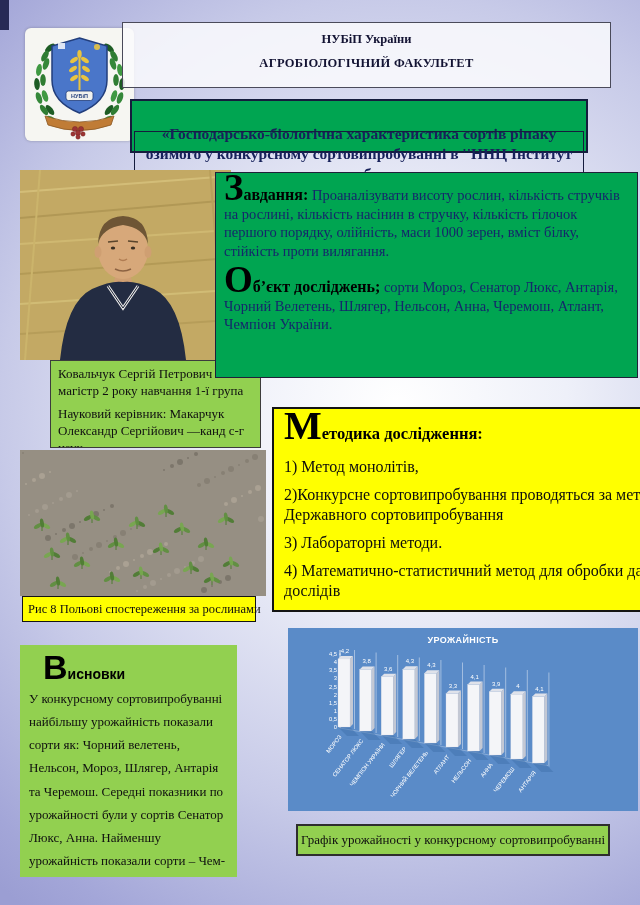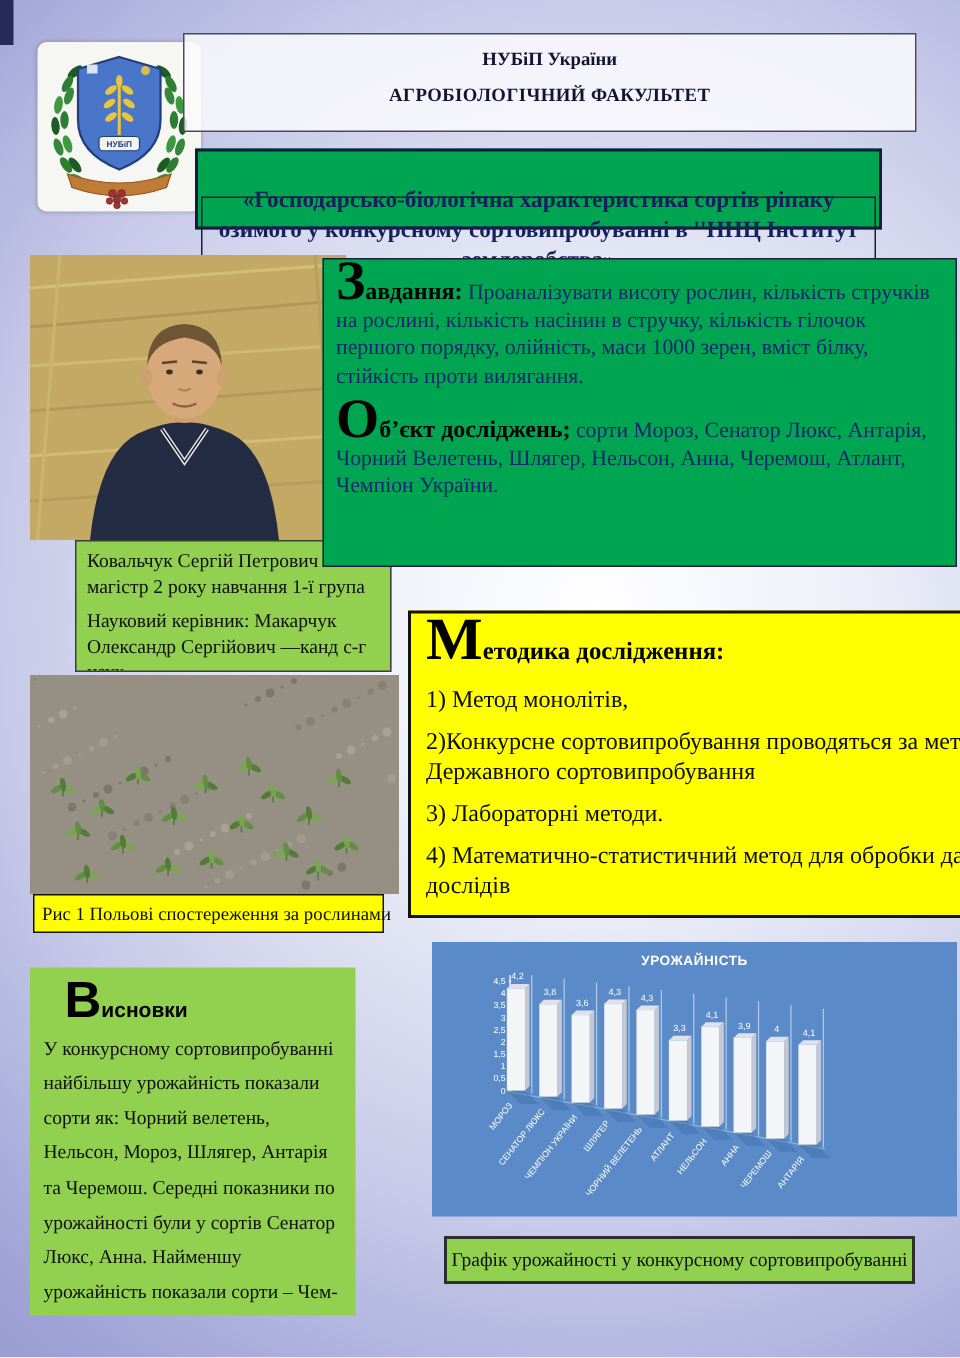--- a/index.html
+++ b/index.html
@@ -321,21 +321,21 @@
         <line x1="146" y1="67" x2="146" y2="62" stroke="#4e7c33" stroke-width="1"></line>
         <ellipse cx="142" cy="62" rx="4.6" ry="1.9" fill="#76a84e" transform="rotate(-30 142 62)" opacity="0.95"></ellipse>
         <ellipse cx="150" cy="62" rx="4.6" ry="1.9" fill="#4e7c33" transform="rotate(30 150 62)" opacity="0.95"></ellipse>
         <ellipse cx="146" cy="59" rx="4.6" ry="1.9" fill="#5f8f3f" transform="rotate(80 146 59)" opacity="0.95"></ellipse>
         <line x1="192" y1="135" x2="192" y2="130" stroke="#4e7c33" stroke-width="1"></line>
         <ellipse cx="188" cy="130" rx="4.6" ry="1.9" fill="#4e7c33" transform="rotate(-30 188 130)" opacity="0.95"></ellipse>
         <ellipse cx="196" cy="130" rx="4.6" ry="1.9" fill="#5f8f3f" transform="rotate(30 196 130)" opacity="0.95"></ellipse>
         <ellipse cx="192" cy="127" rx="4.6" ry="1.9" fill="#76a84e" transform="rotate(80 192 127)" opacity="0.95"></ellipse>
       </svg>
   </div>
-  <div class="field-caption">Рис 1 Польові спостереження за рослинами</div>
+  <div class="field-caption">Рис 8 Польові спостереження за рослинами</div>
 
   <div class="conclusions-box">
     <div class="conclusions-head"><span class="ccap">В</span><span class="clabel">исновки</span></div>
     <div class="conclusions-text">У конкурсному сортовипробуванні найбільшу урожайність показали сорти як: Чорний велетень, Нельсон, Мороз, Шлягер, Антарія та Черемош. Середні показники по урожайності були у сортів Сенатор Люкс, Анна. Найменшу урожайність показали сорти – Чем-</div>
   </div>
 
   <div class="chart-panel">
     <svg id="chart-svg" viewBox="0 0 350 183">
         <line x1="52" y1="22" x2="52" y2="100" stroke="#fff" stroke-width="1" opacity="0.85"></line>
         <text x="49" y="101" text-anchor="end" font-size="5.8" fill="#fff" font-family="Liberation Sans, sans-serif">0</text>

